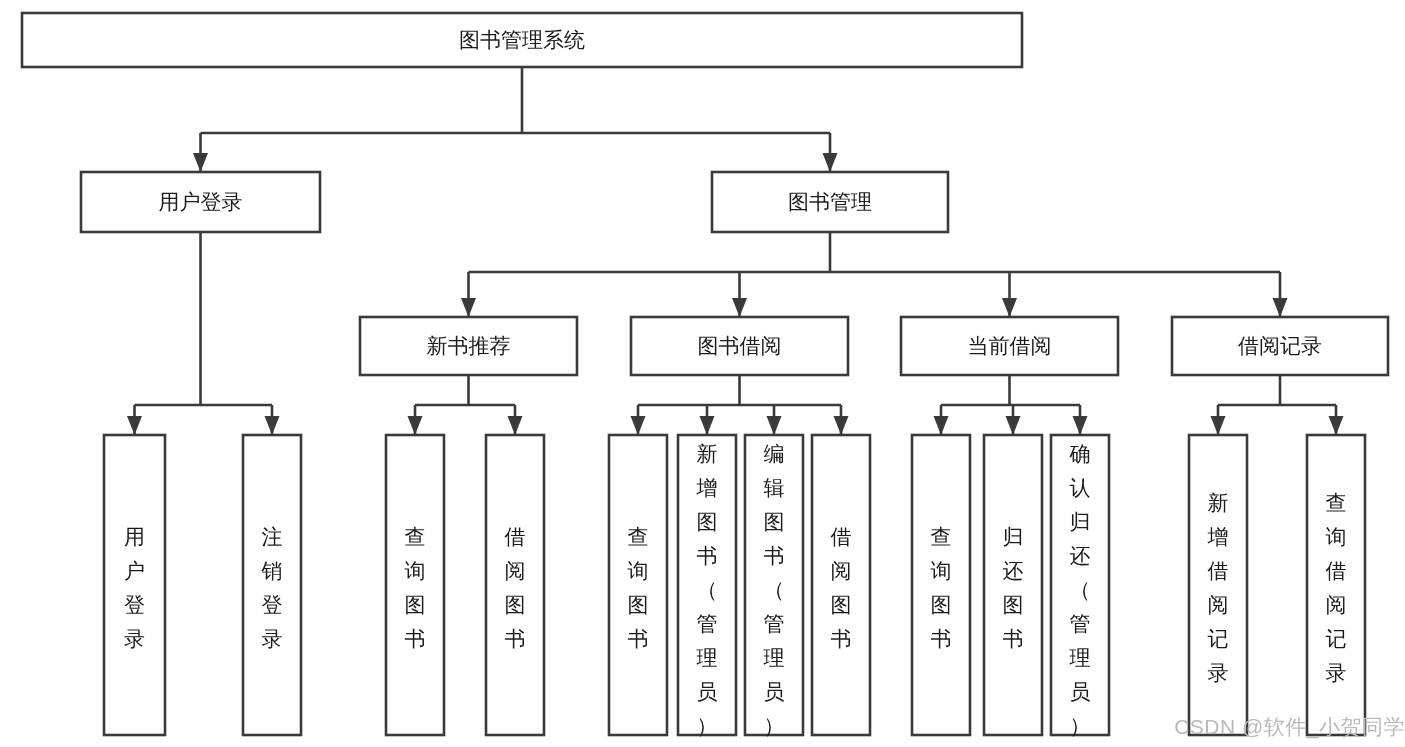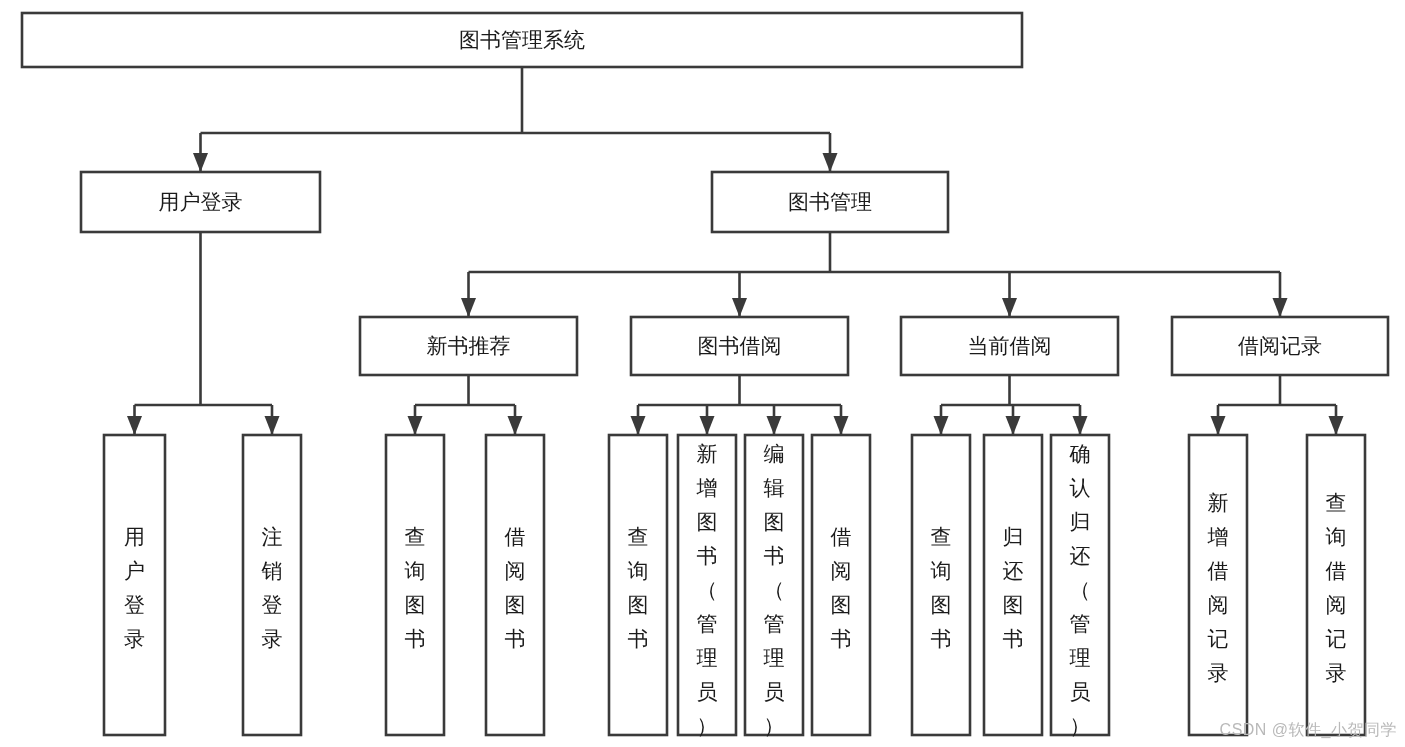--- a/index.html
+++ b/index.html
@@ -49,24 +49,24 @@
     dominant-baseline: middle;
   }
   .node-label-v {
     font-family: "Liberation Sans", "DejaVu Sans", sans-serif;
     font-size: 21px;
     fill: #1b1b1b;
     text-anchor: middle;
   }
   .watermark {
     position: absolute;
-    right: 8px;
+    right: 0;
     bottom: 6px;
     font-family: "Liberation Sans", "DejaVu Sans", sans-serif;
-    font-size: 16px;
+    font-size: 21px;
     color: #b9b9b9;
     white-space: nowrap;
     letter-spacing: 0.5px;
   }
 </style>
 </head>
 <body>
 
 <div id="diagram-root">
   <svg class="diagram-canvas" viewBox="0 0 1405 747">

